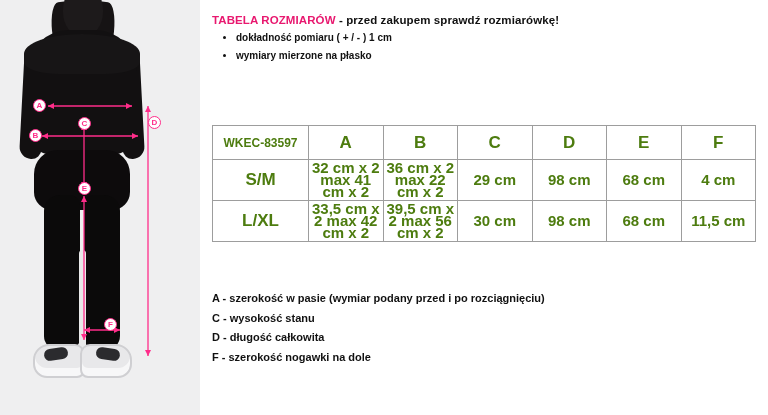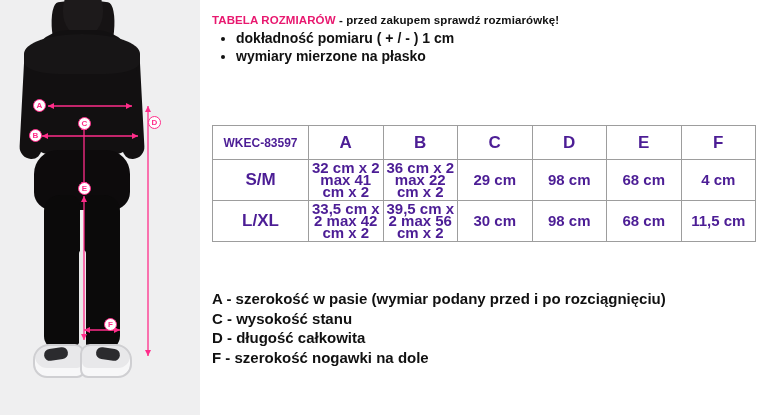--- a/index.html
+++ b/index.html
@@ -174,21 +174,21 @@
     letter-spacing: 0.1px;
   }
   .heading .pink { color: #e8186f; }
   .heading .rest { color: #111; font-weight: bold; }
 
   ul.bullets {
     position: absolute;
     left: 16px; top: 30px;
     margin: 0;
     padding-left: 20px;
-    font-size: 14px;
+    font-size: 10px;
     font-weight: bold;
     color: #111;
     line-height: 16px;
   }
   ul.bullets li { margin-bottom: 2px; }
 
   
   .table-wrap {
     position: absolute;
     left: 12px; top: 125px;
@@ -196,21 +196,21 @@
   }
   table.sizes {
     border-collapse: collapse;
     width: 544px;
     table-layout: fixed;
   }
   table.sizes th, table.sizes td {
     border: 1px solid #9d9d9d;
     text-align: center;
     vertical-align: middle;
-    color: #4c1d95;
+    color: #4d7c0f;
   }
   table.sizes thead th {
     height: 34px;
     font-size: 17px;
     font-weight: bold;
   }
   table.sizes thead th.code {
     font-size: 12px;
     font-weight: bold;
   }
@@ -224,21 +224,21 @@
     font-size: 17px;
     font-weight: bold;
   }
   col.c-code { width: 96px; }
   col.c-rest { width: 74.5px; }
 
   
   .legend {
     position: absolute;
     left: 12px; top: 289px;
-    font-size: 15px;
+    font-size: 11px;
     font-weight: bold;
     color: #111;
     line-height: 19.5px;
   }
   .legend div { white-space: nowrap; }
 </style>
 </head>
 <body>
 
 <div class="page">

